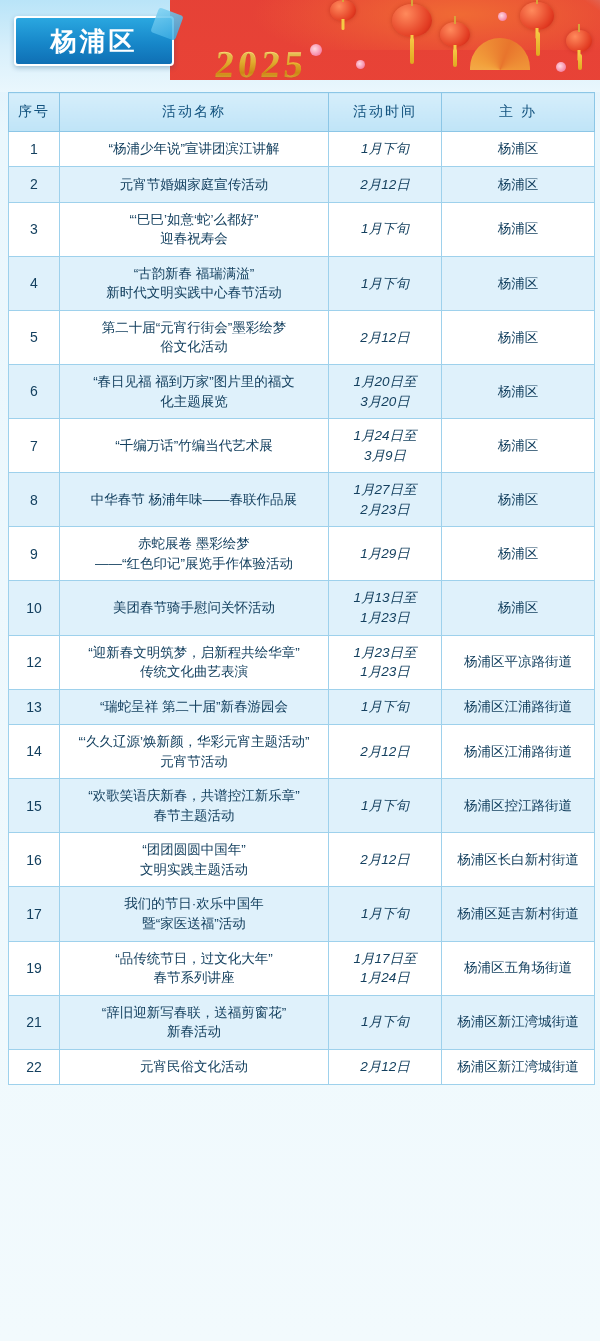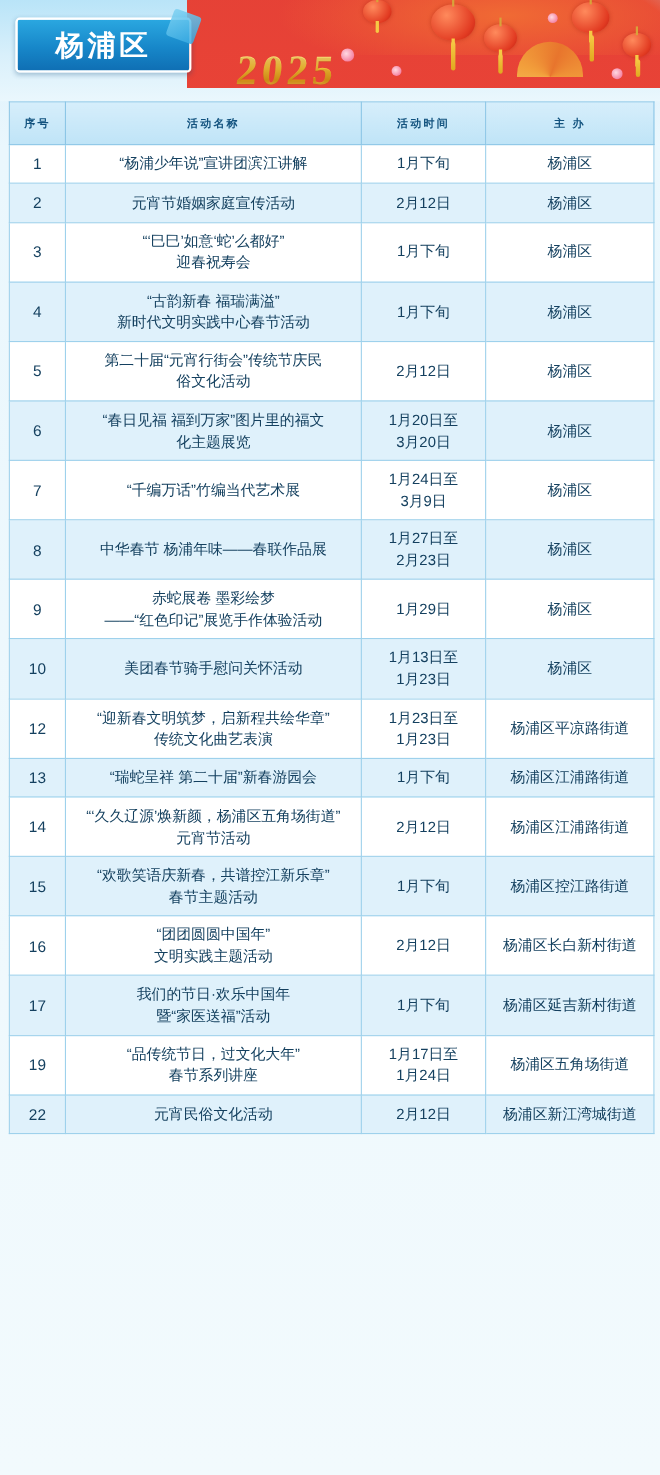--- a/index.html
+++ b/index.html
@@ -155,39 +155,39 @@
   }
   table {
     width: 584px;
     border-collapse: collapse;
     table-layout: fixed;
     background: #ffffff;
   }
   thead th {
     background: linear-gradient(180deg,#d6eefb 0%, #bfe4f7 100%);
     color: #12527e;
-    font-size: 10px;
-    font-weight: bold;
+    font-size: 14px;
+    font-weight: normal;
     letter-spacing: 2px;
     height: 36px;
     border: 1px solid #8cc6e6;
   }
   tbody td {
     border: 1px solid #9ed1ec;
     font-size: 13.5px;
     color: #14405f;
     text-align: center;
     padding: 7px 4px;
     line-height: 1.45;
   }
   tbody tr:nth-child(odd) td { background: #ffffff; }
   tbody tr:nth-child(even) td { background: #dff1fb; }
   td.col-no  { width: 48px; font-size: 14px; }
   td.col-name{ width: 266px; }
-  td.col-time{ width: 110px; }
+  td.col-time{ width: 110px; font-style: italic; }
   td.col-org { width: 150px; }
   th.col-no  { width: 48px; }
   th.col-name{ width: 266px; }
   th.col-time{ width: 110px; }
   th.col-org { width: 150px; }
   .twoline { display:block; }
 </style>
 </head>
 <body>
 
@@ -269,21 +269,21 @@
               <span class="twoline">新时代文明实践中心春节活动</span>
             </td>
             <td class="col-time">
               <span class="twoline">1月下旬</span>
             </td>
             <td class="col-org">杨浦区</td>
           </tr>
           <tr>
             <td class="col-no">5</td>
             <td class="col-name">
-              <span class="twoline">第二十届“元宵行街会”传统节庆民</span>
+              <span class="twoline">第二十届“元宵行街会”墨彩绘梦</span>
               <span class="twoline">俗文化活动</span>
             </td>
             <td class="col-time">
               <span class="twoline">2月12日</span>
             </td>
             <td class="col-org">杨浦区</td>
           </tr>
           <tr>
             <td class="col-no">6</td>
             <td class="col-name">
@@ -358,21 +358,21 @@
               <span class="twoline">“瑞蛇呈祥 第二十届”新春游园会</span>
             </td>
             <td class="col-time">
               <span class="twoline">1月下旬</span>
             </td>
             <td class="col-org">杨浦区江浦路街道</td>
           </tr>
           <tr>
             <td class="col-no">14</td>
             <td class="col-name">
-              <span class="twoline">“‘久久辽源’焕新颜，杨浦区五角场街道”</span>
+              <span class="twoline">“‘久久辽源’焕新颜，华彩元宵主题活动”</span>
               <span class="twoline">元宵节活动</span>
             </td>
             <td class="col-time">
               <span class="twoline">2月12日</span>
             </td>
             <td class="col-org">杨浦区江浦路街道</td>
           </tr>
           <tr>
             <td class="col-no">15</td>
             <td class="col-name">
@@ -410,20 +410,31 @@
             <td class="col-no">19</td>
             <td class="col-name">
               <span class="twoline">“品传统节日，过文化大年”</span>
               <span class="twoline">春节系列讲座</span>
             </td>
             <td class="col-time">
               <span class="twoline">1月17日至</span>
               <span class="twoline">1月24日</span>
             </td>
             <td class="col-org">杨浦区五角场街道</td>
+          </tr>
+          <tr>
+            <td class="col-no">21</td>
+            <td class="col-name">
+              <span class="twoline">“辞旧迎新写春联，送福剪窗花”</span>
+              <span class="twoline">新春活动</span>
+            </td>
+            <td class="col-time">
+              <span class="twoline">1月下旬</span>
+            </td>
+            <td class="col-org">杨浦区新江湾城街道</td>
           </tr>
           <tr>
             <td class="col-no">22</td>
             <td class="col-name">
               <span class="twoline">元宵民俗文化活动</span>
             </td>
             <td class="col-time">
               <span class="twoline">2月12日</span>
             </td>
             <td class="col-org">杨浦区新江湾城街道</td>

